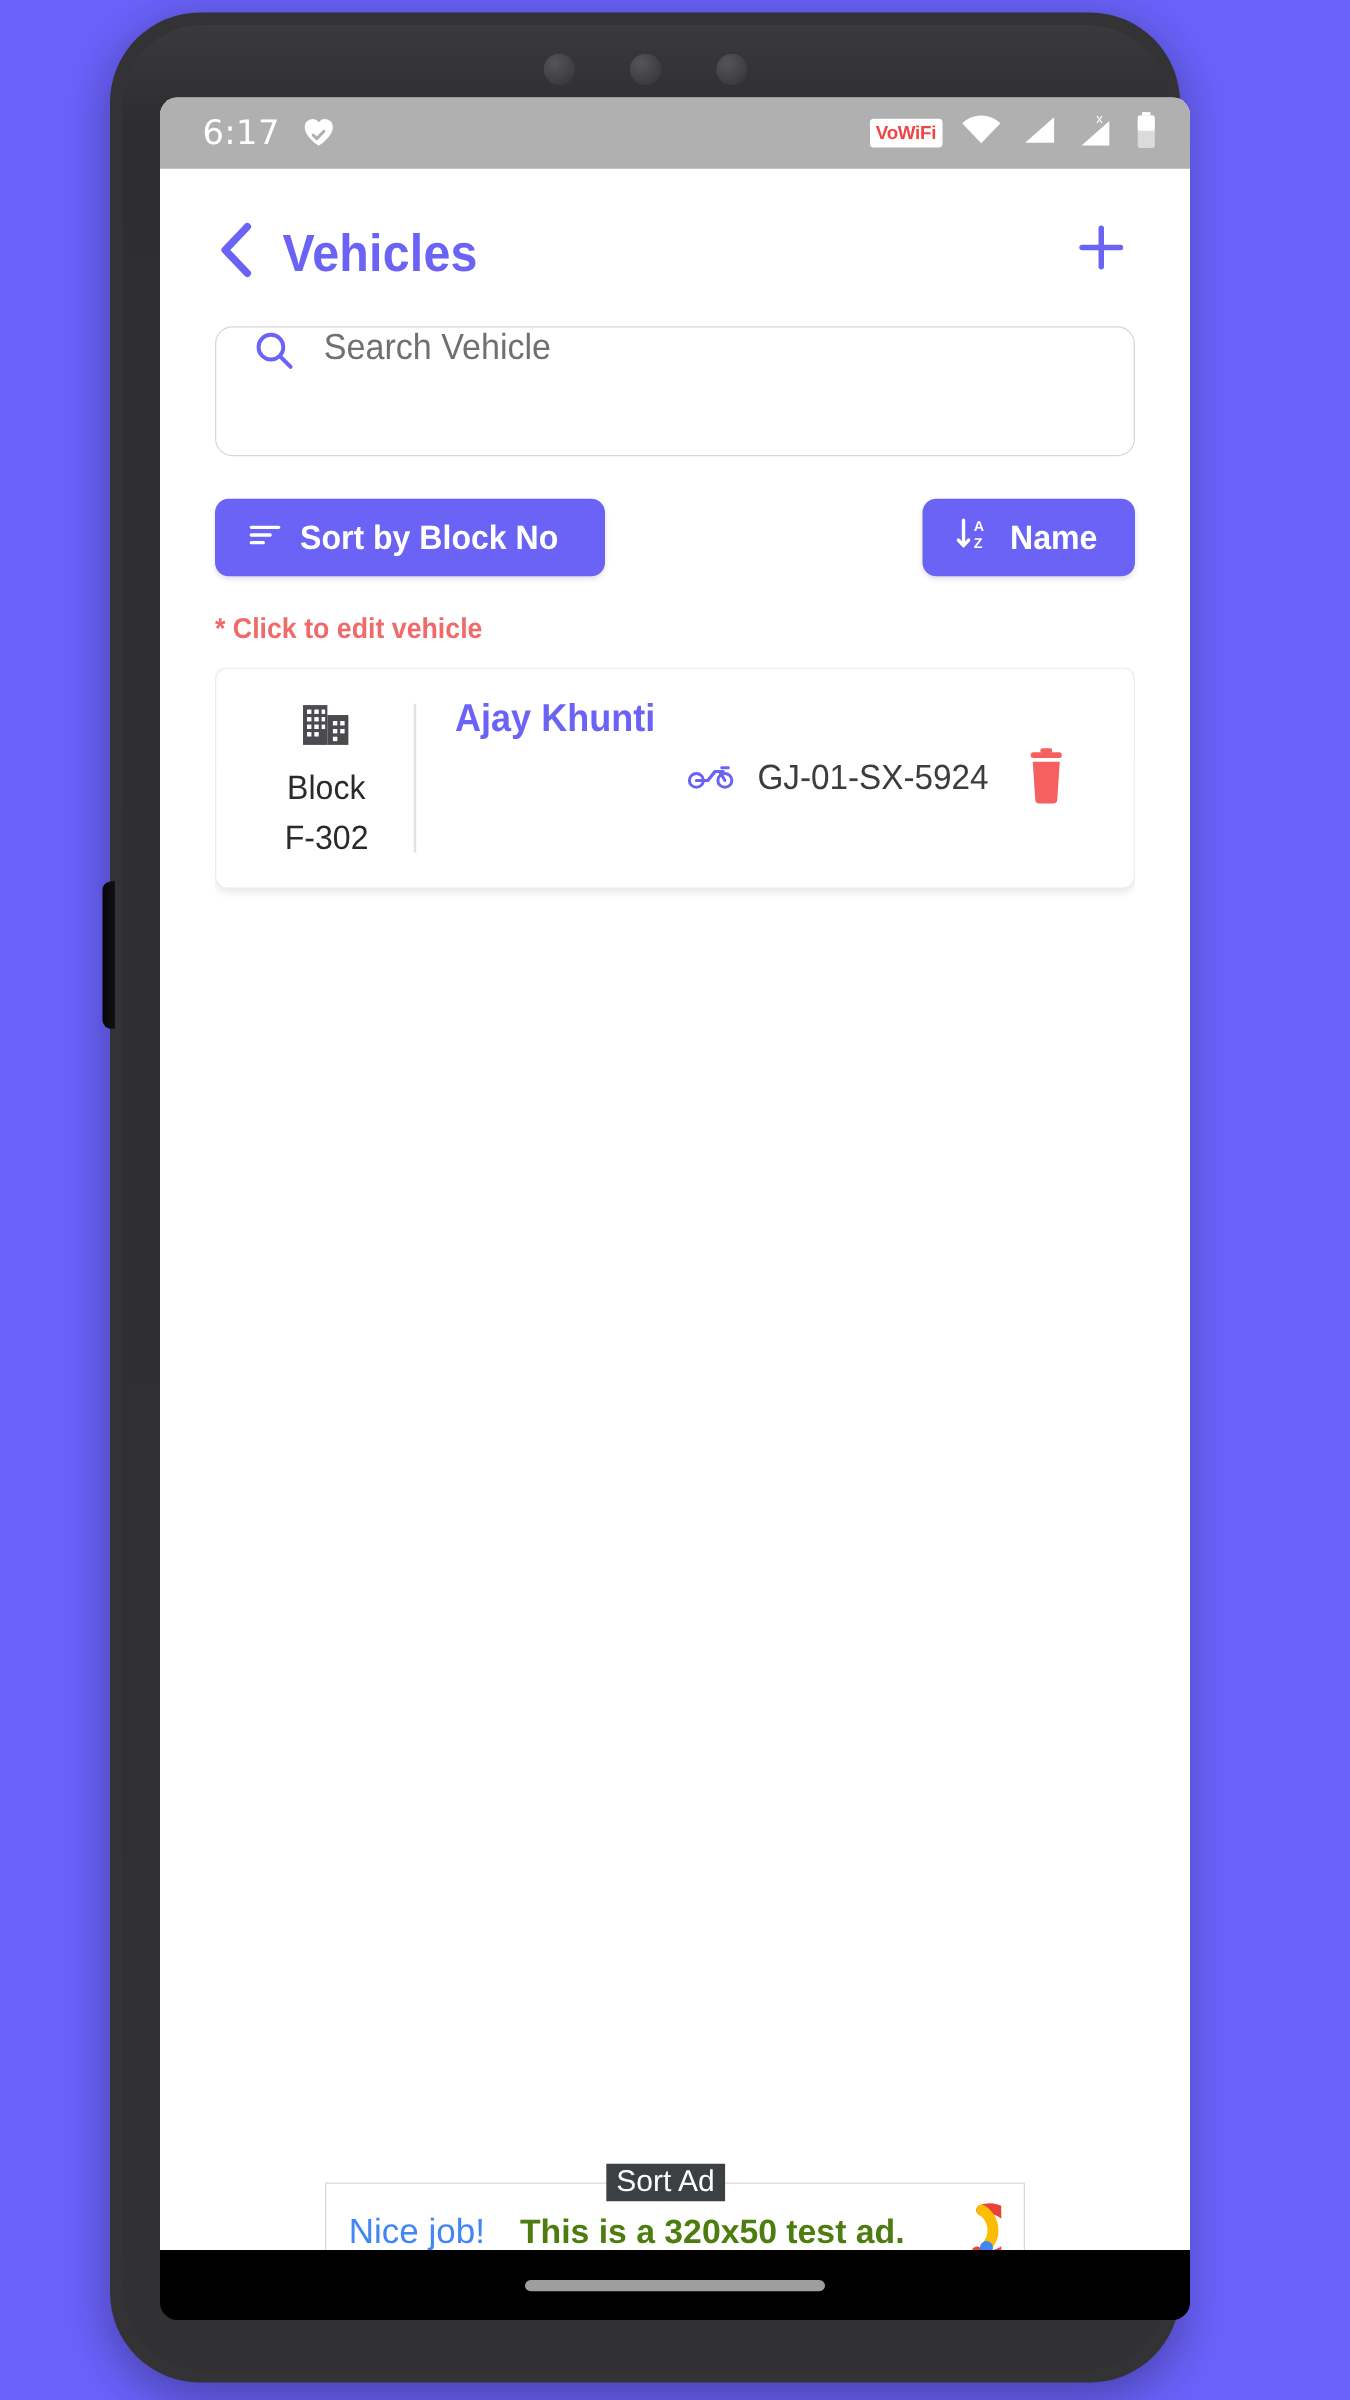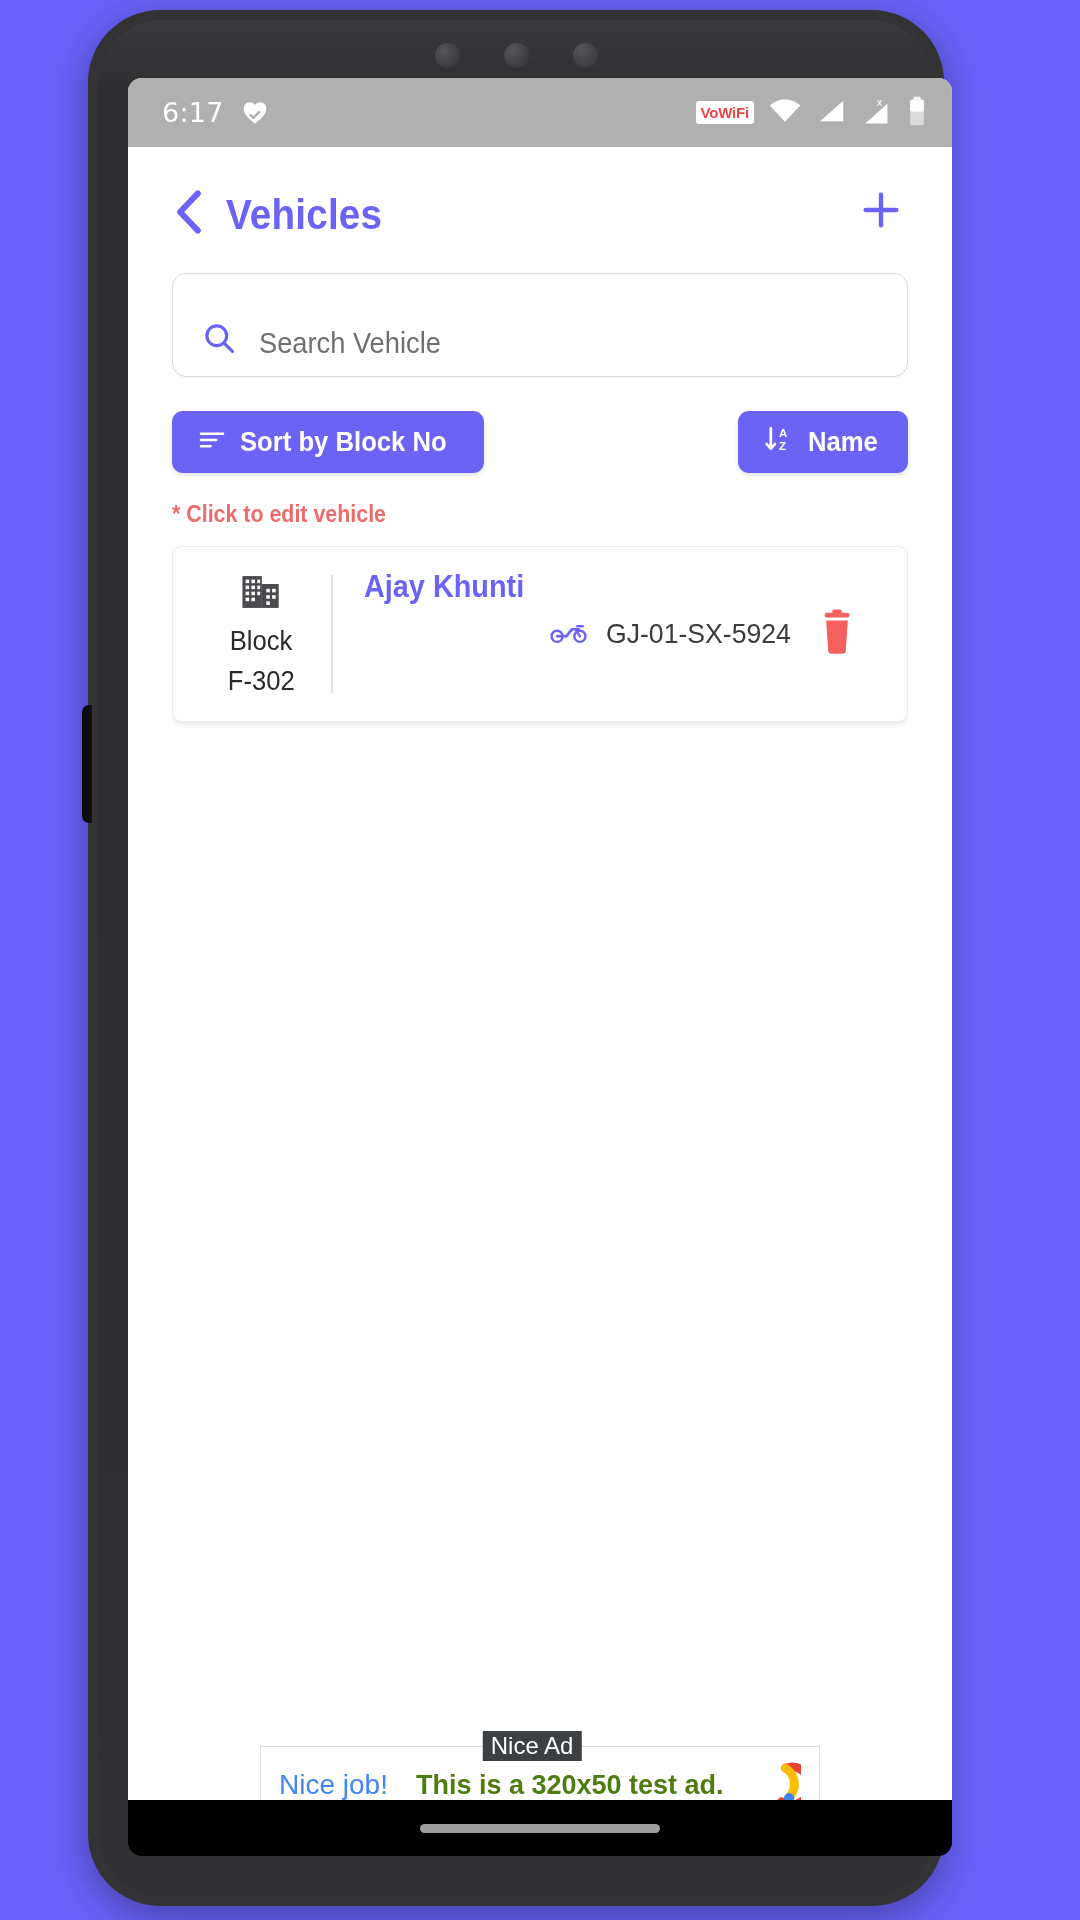--- a/index.html
+++ b/index.html
@@ -85,21 +85,21 @@
     height: 1752px;
     background: #fff;
     border-radius: 14px;
     overflow: hidden;
     display: flex;
     flex-direction: column;
   }
 
   
   #status-bar {
-    height: 69px;
+    height: 57px;
     background: #b0b0b0;
     display: flex;
     align-items: center;
     justify-content: space-between;
     padding: 0 26px 0 34px;
     flex: 0 0 auto;
   }
   #status-left {
     display: flex;
     align-items: center;
@@ -155,22 +155,22 @@
     display: flex; align-items: center; justify-content: center;
   }
 
   
   #search-wrap {
     margin: 14px 44px 0 44px;
     height: 104px;
     border: 1.5px solid #d6d6d8;
     border-radius: 14px;
     display: flex;
-    align-items: flex-end;
-    padding: 16px 28px;
+    align-items: flex-start;
+    padding: 0 28px;
     gap: 22px;
     flex: 0 0 auto;
   }
   #search-input {
     border: none;
     outline: none;
     font-size: 29px;
     color: #6f6f74;
     background: transparent;
     width: 100%;
@@ -537,21 +537,21 @@
             <path d="M5.6 6.2h10.8l-1 15.2a1.6 1.6 0 0 1-1.6 1.5H8.2a1.6 1.6 0 0 1-1.6-1.5z" fill="#f4615f"></path>
             <rect x="8.6" y="0.8" width="4.8" height="1.9" rx=".9" fill="#f4615f"></rect>
           </svg>
         </span>
       </button>
     </div>
   </div>
 
   <div id="ad-area">
     <div id="ad-banner">
-      <div id="ad-test-label">Nice Ad</div>
+      <div id="ad-test-label">Sort Ad</div>
       <span id="ad-cta">Nice job!</span>
       <span id="ad-body">This is a 320x50 test ad.</span>
       <span id="admob-logo">
         <svg width="50" height="50" viewBox="0 0 40 40">
           <path d="M27.5 6.5a15 15 0 1 1-3 26.8" stroke="#ea4335" stroke-width="7" fill="none" stroke-linecap="round"></path>
           <path d="M27.5 6.5a15 15 0 0 1 4.6 21.3" stroke="#fbbc04" stroke-width="7" fill="none" stroke-linecap="round"></path>
           <circle cx="30.5" cy="30.5" r="4.2" fill="#4285f4"></circle>
         </svg>
       </span>
     </div>

